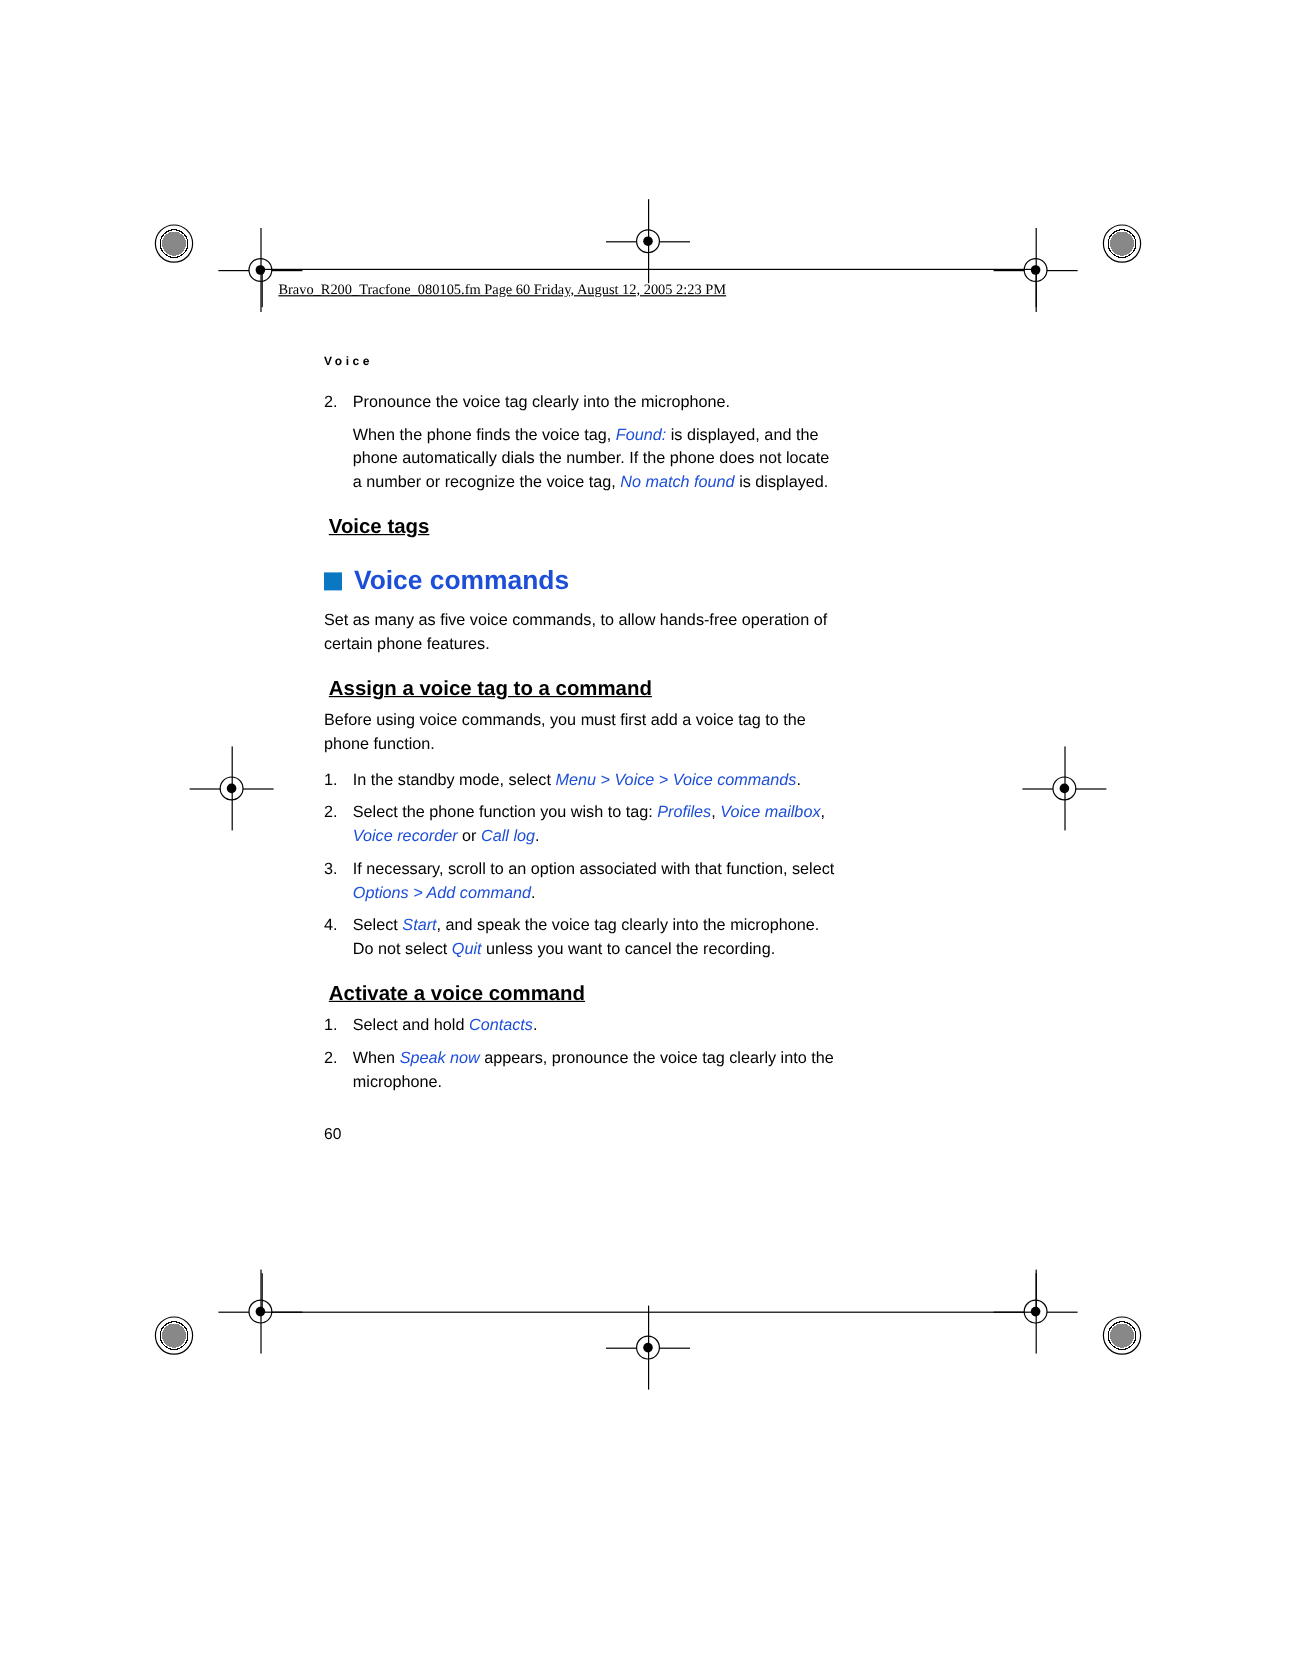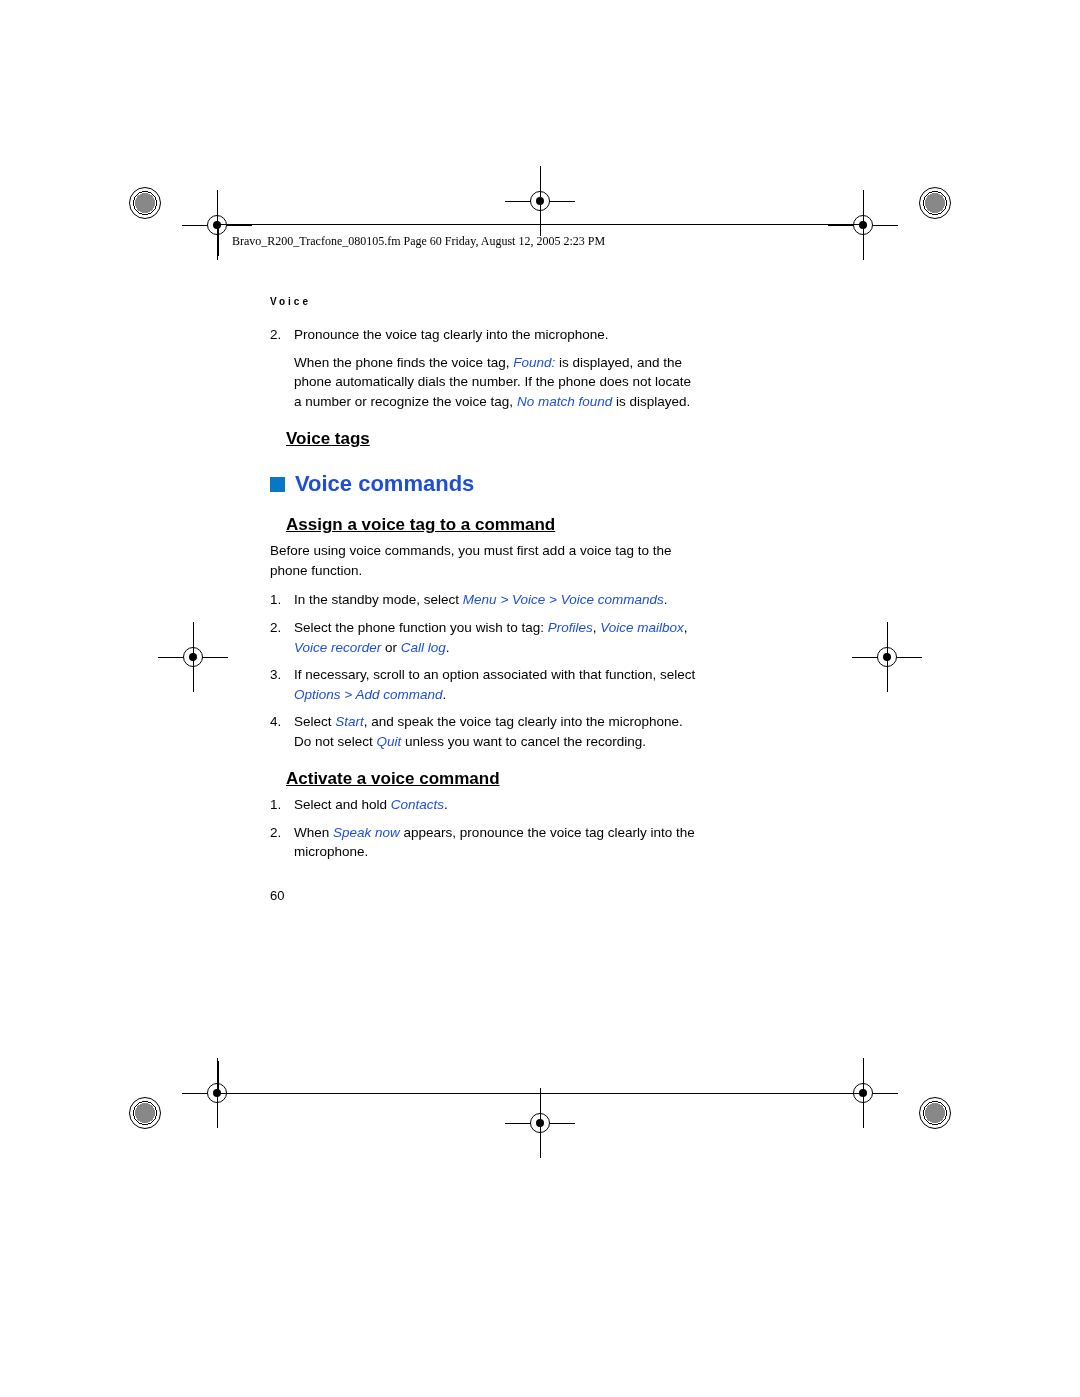--- a/index.html
+++ b/index.html
@@ -45,21 +45,21 @@
   }
   .li .n {
     position: absolute;
     left: 0;
     top: 0;
   }
   .h3 {
     font-size: 17px;
     font-weight: bold;
     text-decoration: underline;
-    margin: 18px 0 6px 16px;
+    margin: 18px 0 6px 4px;
   }
   .h2 {
     font-size: 22px;
     font-weight: bold;
     color: #1d4ed8;
     margin: 22px 0 10px 0;
   }
   .sq {
     display: inline-block;
     width: 15px;
@@ -203,37 +203,38 @@
 
 <div class="frame-line" style="left:218px; top:224px; width:646px; height:1px;"></div>
 <div class="frame-line" style="left:218px; top:1093px; width:646px; height:1px;"></div>
 <div class="frame-line" style="left:218px; top:224px; width:1px; height:32px;"></div>
 <div class="frame-line" style="left:863px; top:224px; width:1px; height:32px;"></div>
 <div class="frame-line" style="left:218px; top:1061px; width:1px; height:32px;"></div>
 <div class="frame-line" style="left:863px; top:1061px; width:1px; height:32px;"></div>
 
 <div class="page">
 
-  <div style="position:absolute; left:-38px; top:-62px; width:500px;" class="header-line">Bravo_R200_Tracfone_080105.fm  Page 60  Friday, August 12, 2005  2:23 PM</div>
+  <div style="position:absolute; left:-38px; top:-62px; width:500px;text-decoration:underline;" class="header-line">Bravo_R200_Tracfone_080105.fm  Page 60  Friday, August 12, 2005  2:23 PM</div>
 
   <div class="section-breadcrumb">Voice</div>
 
   <div class="li">
     <span class="n">2.</span>
     <span>Pronounce the voice tag clearly into the microphone.</span>
   </div>
   <p class="indent">
     <span>When the phone finds the voice tag, </span><span class="k">Found:</span><span> is displayed, and the phone automatically dials the number. If the phone does not locate a number or recognize the voice tag, </span><span class="k">No match found</span><span> is displayed.</span>
   </p>
 
   <div class="h3">Voice tags</div>
 
   <div class="h2">
     <span class="sq"></span><span>Voice commands</span>
   </div>
+  <p>Set as many as five voice commands, to allow hands-free operation of certain phone features.</p>
 
   <div class="h3">Assign a voice tag to a command</div>
   <p>Before using voice commands, you must first add a voice tag to the phone function.</p>
 
   <div class="li">
     <span class="n">1.</span>
     <span>In the standby mode, select </span><span class="k">Menu &gt; Voice &gt; Voice commands</span><span>.</span>
   </div>
   <div class="li">
     <span class="n">2.</span>

